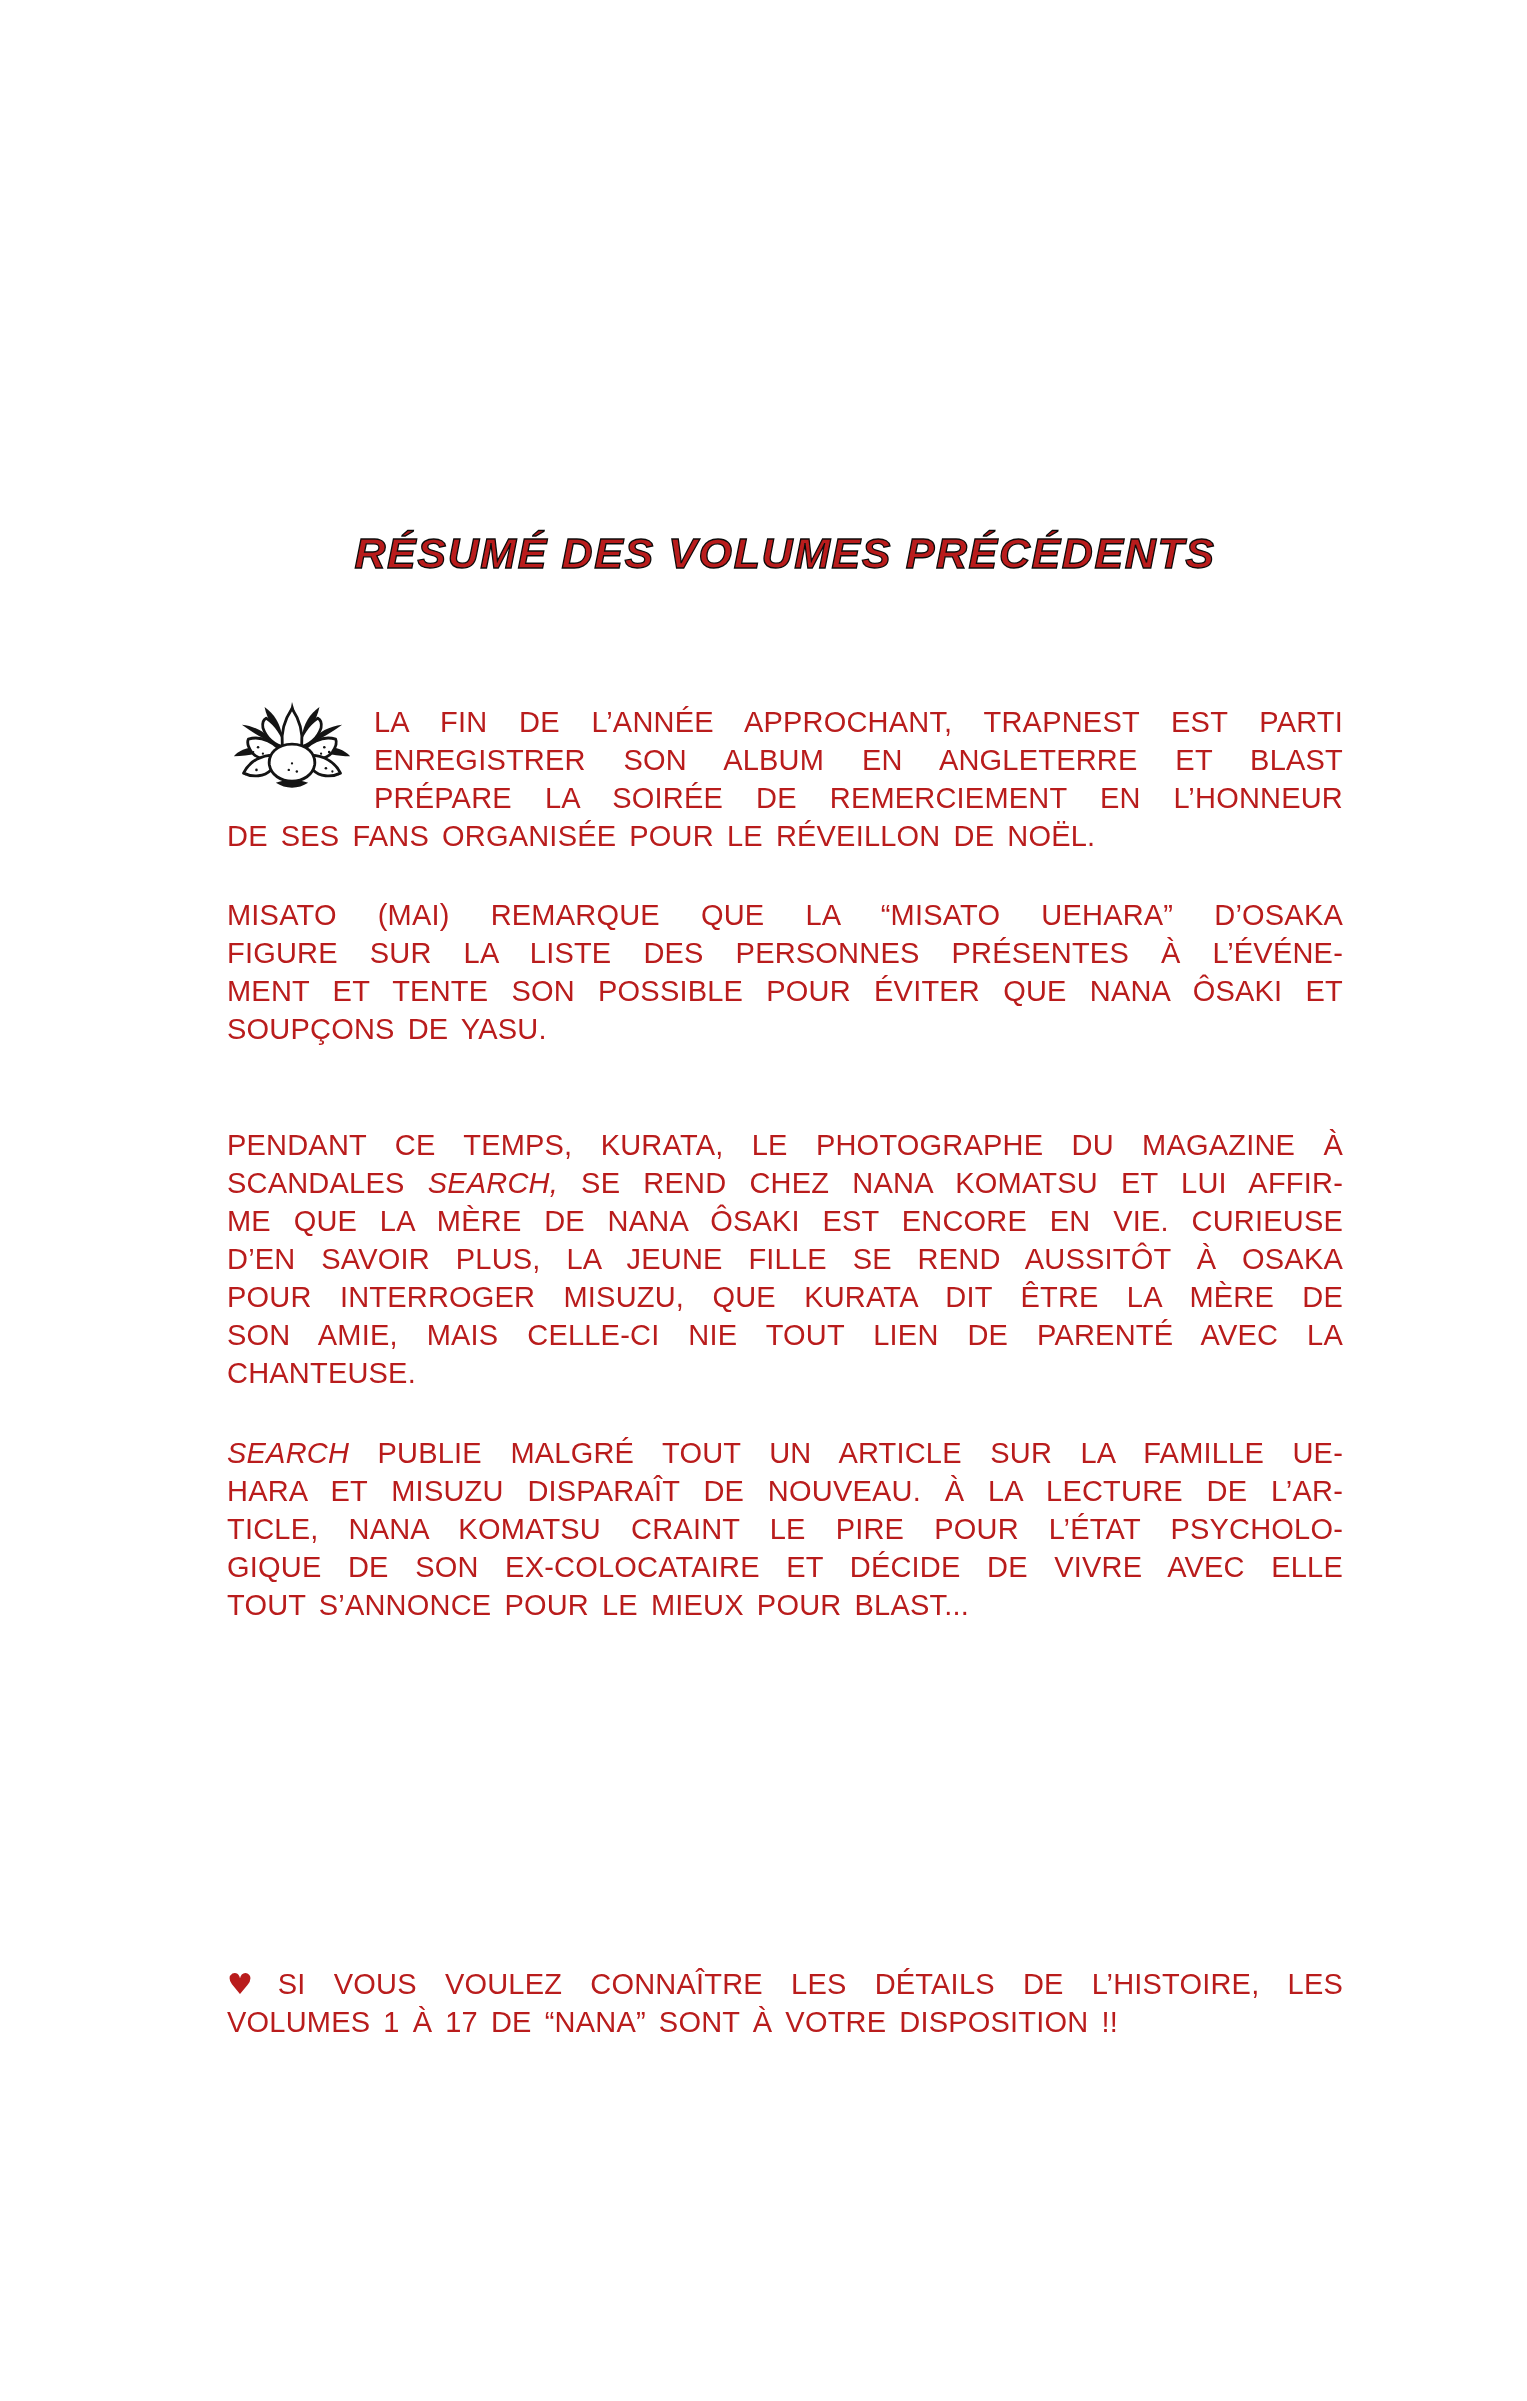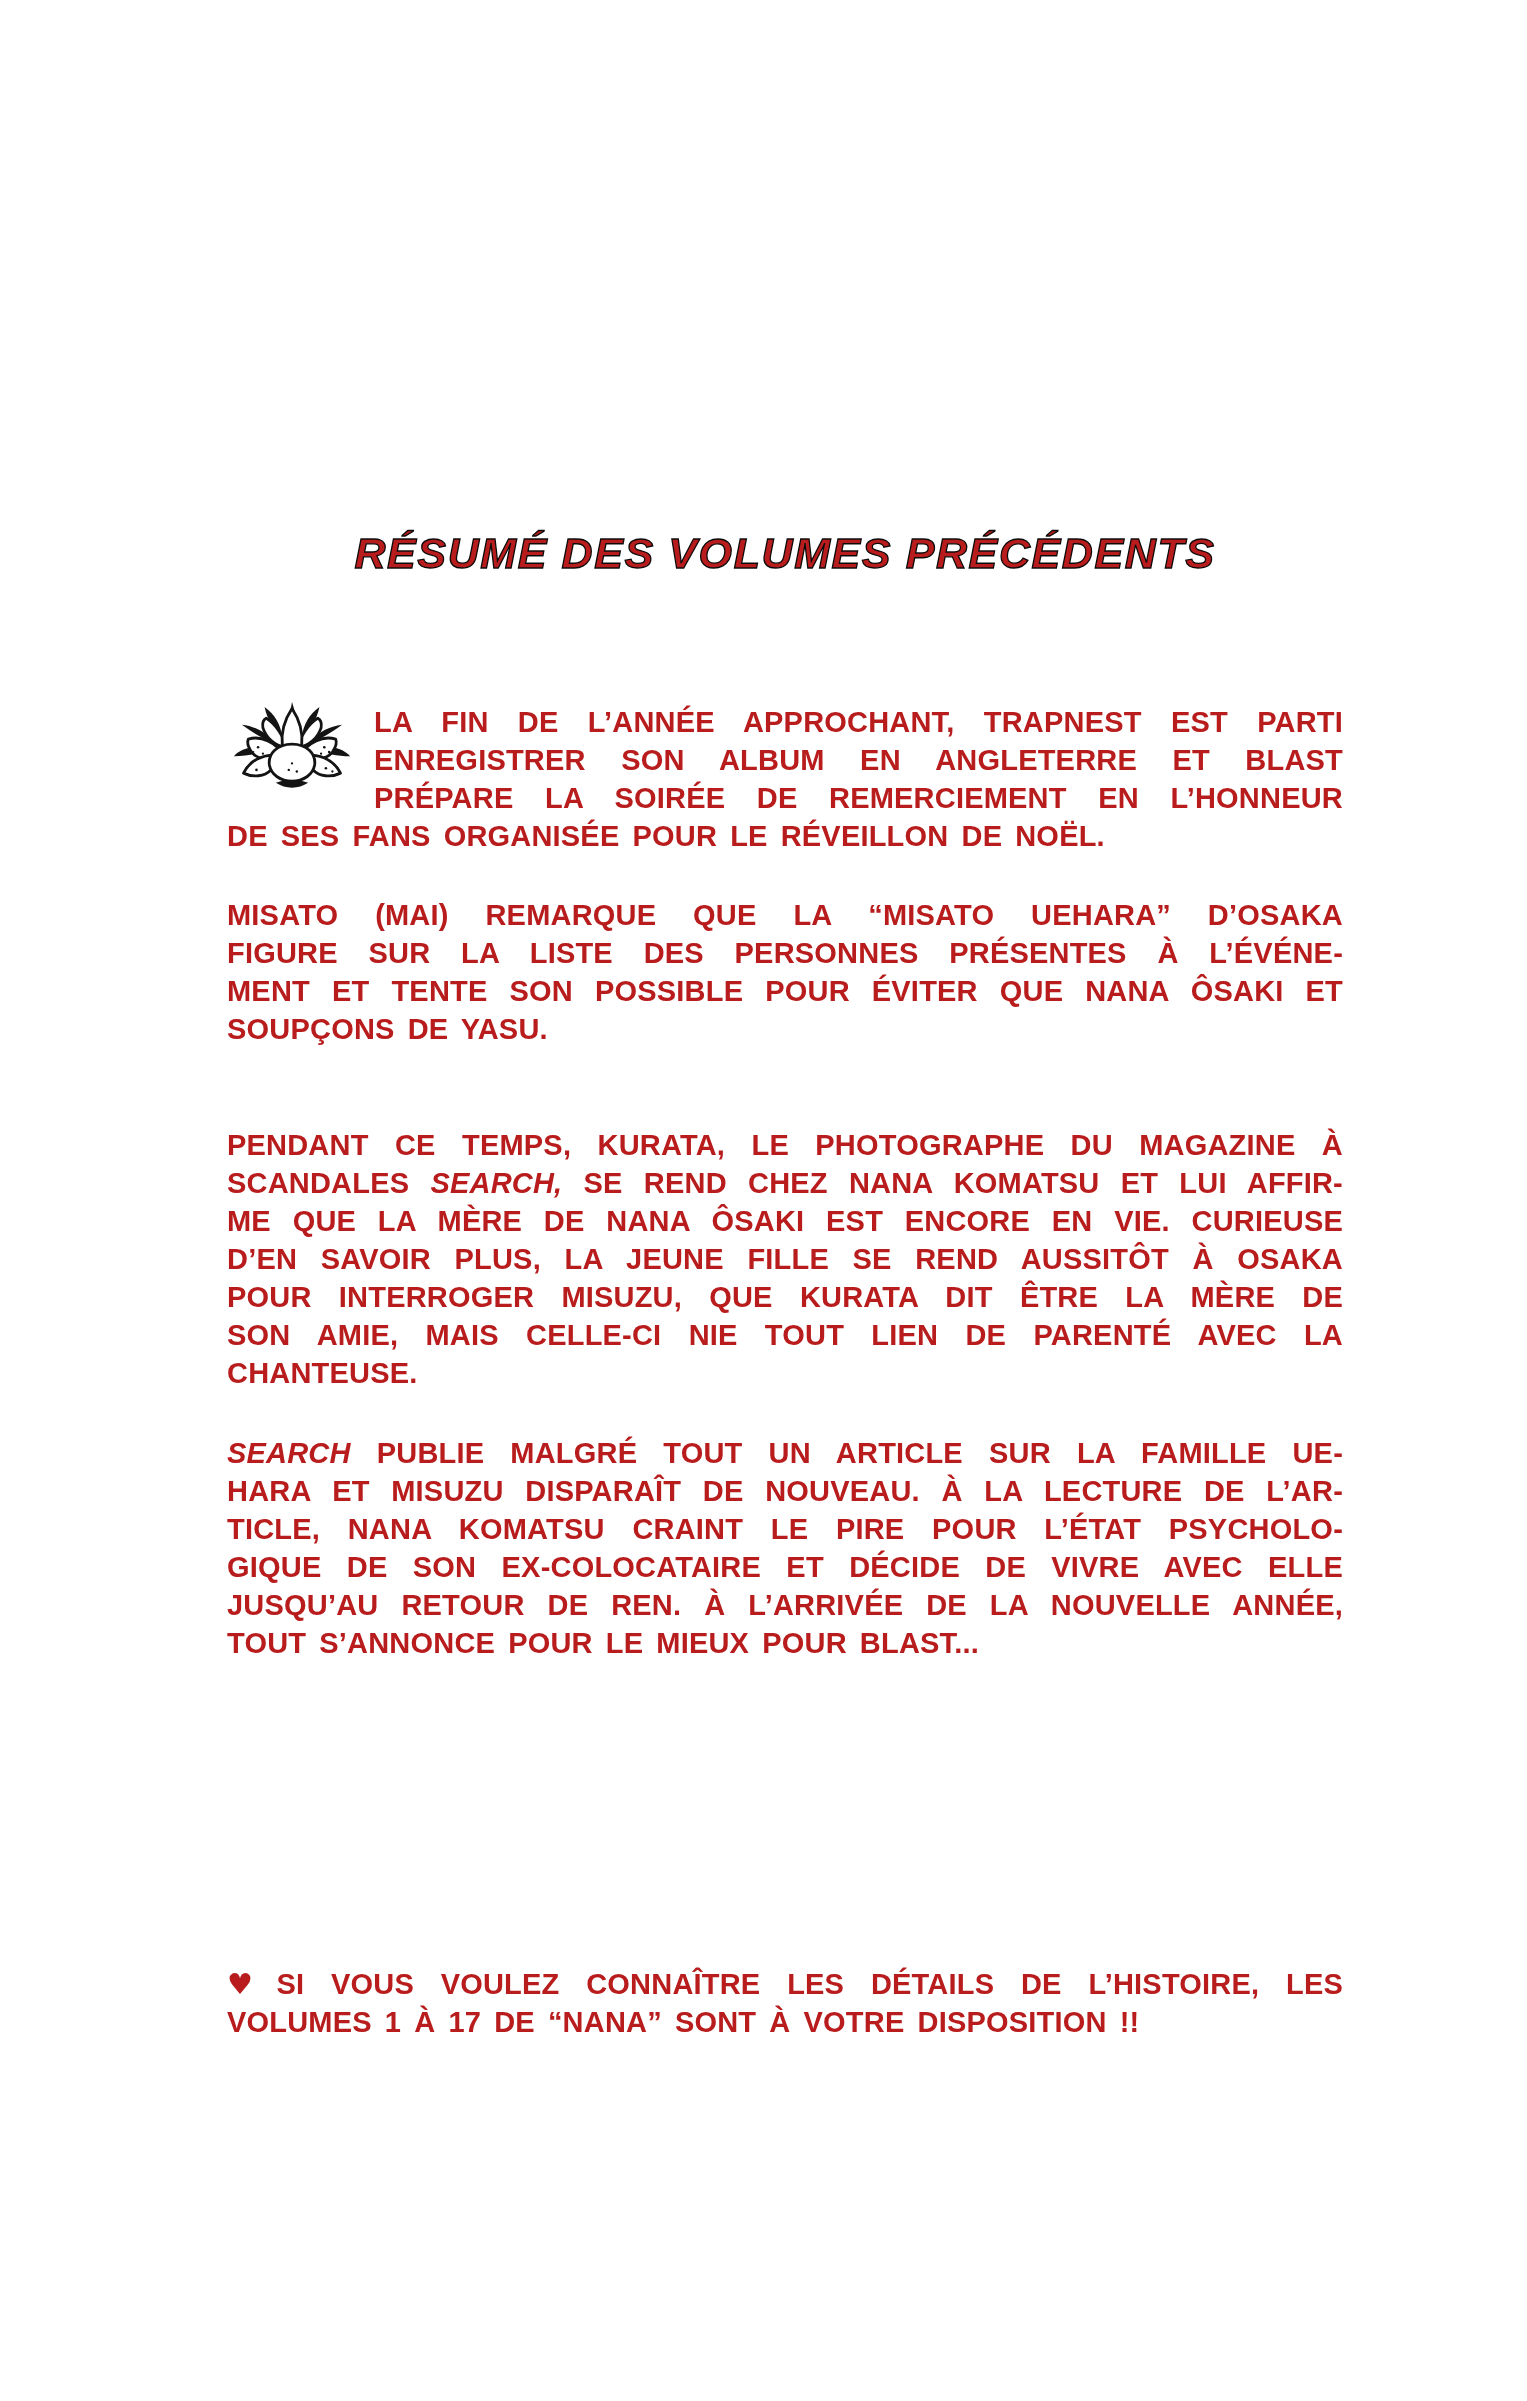--- a/index.html
+++ b/index.html
@@ -8,21 +8,21 @@
     font-family:"Liberation Sans","DejaVu Sans",sans-serif;overflow:hidden;
   }
   .title{
     position:absolute;left:227px;top:528px;width:1116px;
     text-align:center;font-size:43px;line-height:1.2;font-weight:700;font-style:italic;
     letter-spacing:1.6px;-webkit-text-stroke:1.3px #0a0a0a;white-space:nowrap;
   }
   .flower{position:absolute;left:229px;top:697px;width:126px;height:107px;}
   .para{position:absolute;left:227px;width:1116px;}
   .line{
-    height:38px;line-height:38px;font-size:29px;font-weight:700;
+    height:38px;line-height:38px;font-size:29px;font-weight:400;
     text-align:justify;text-align-last:justify;word-spacing:4.8px;letter-spacing:0.2px;
     overflow:hidden;white-space:normal;
   }
   .line.last{text-align:left;text-align-last:left;white-space:nowrap;}
   .line.indent{margin-left:147px;}
   .it{font-style:italic;}
   .heart{margin-right:9.5px;font-family:"DejaVu Sans",sans-serif;}
 </style>
 </head>
 <body>
@@ -90,21 +90,20 @@
         <div class="line"><span>D’EN SAVOIR PLUS, LA JEUNE FILLE SE REND AUSSITÔT À OSAKA</span></div>
         <div class="line"><span>POUR INTERROGER MISUZU, QUE KURATA DIT ÊTRE LA MÈRE DE</span></div>
         <div class="line"><span>SON AMIE, MAIS CELLE-CI NIE TOUT LIEN DE PARENTÉ AVEC LA</span></div>
         <div class="line last"><span>CHANTEUSE.</span></div>
       </div>
       <div class="para" style="top: 1434px;">
         <div class="line"><span class="it">SEARCH</span><span> PUBLIE MALGRÉ TOUT UN ARTICLE SUR LA FAMILLE UE-</span></div>
         <div class="line"><span>HARA ET MISUZU DISPARAÎT DE NOUVEAU. À LA LECTURE DE L’AR-</span></div>
         <div class="line"><span>TICLE, NANA KOMATSU CRAINT LE PIRE POUR L’ÉTAT PSYCHOLO-</span></div>
         <div class="line"><span>GIQUE DE SON EX-COLOCATAIRE ET DÉCIDE DE VIVRE AVEC ELLE</span></div>
-        <div class="line"><span>JUSQU’AU RETOUR DE REN. À L’ARRIVÉE DE LA NOUVELLE ANNÉE,</span></div>
         <div class="line last"><span>TOUT S’ANNONCE POUR LE MIEUX POUR BLAST...</span></div>
       </div>
       <div class="para" style="top: 1965px;">
         <div class="line"><span class="heart">♥</span><span>SI VOUS VOULEZ CONNAÎTRE LES DÉTAILS DE L’HISTOIRE, LES</span></div>
         <div class="line last"><span>VOLUMES 1 À 17 DE “NANA” SONT À VOTRE DISPOSITION !!</span></div>
       </div>
     </div>
 
 </div>
 

